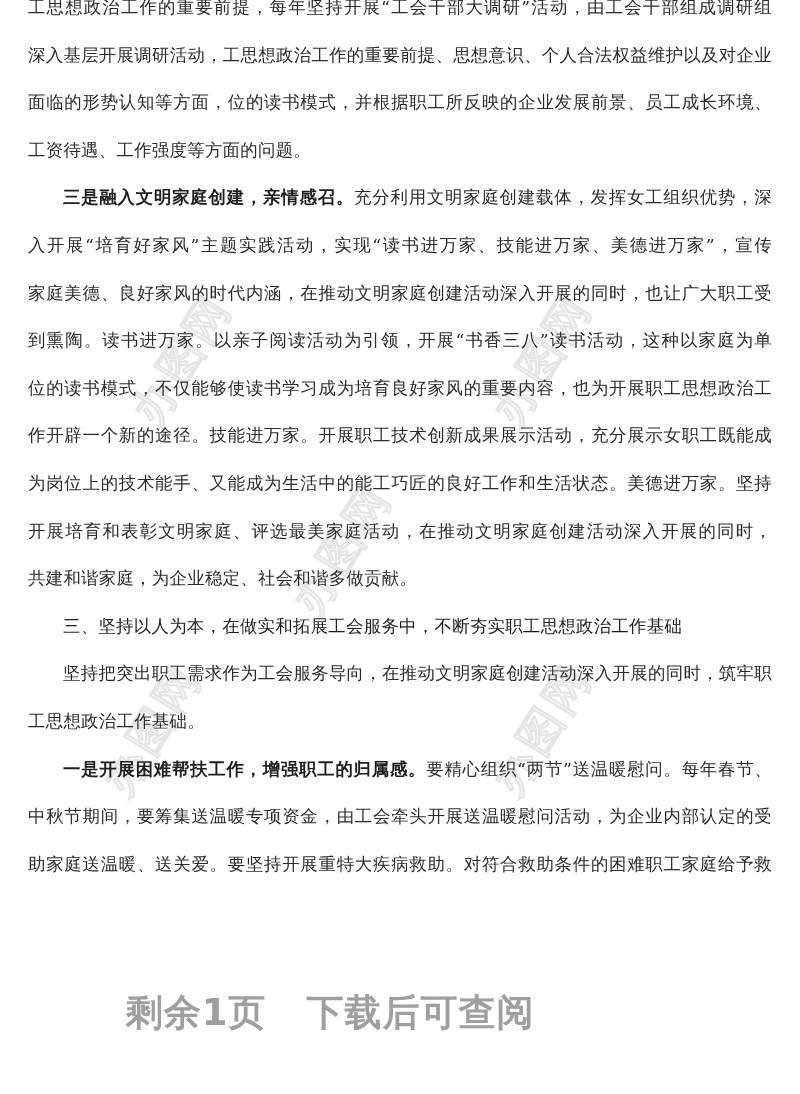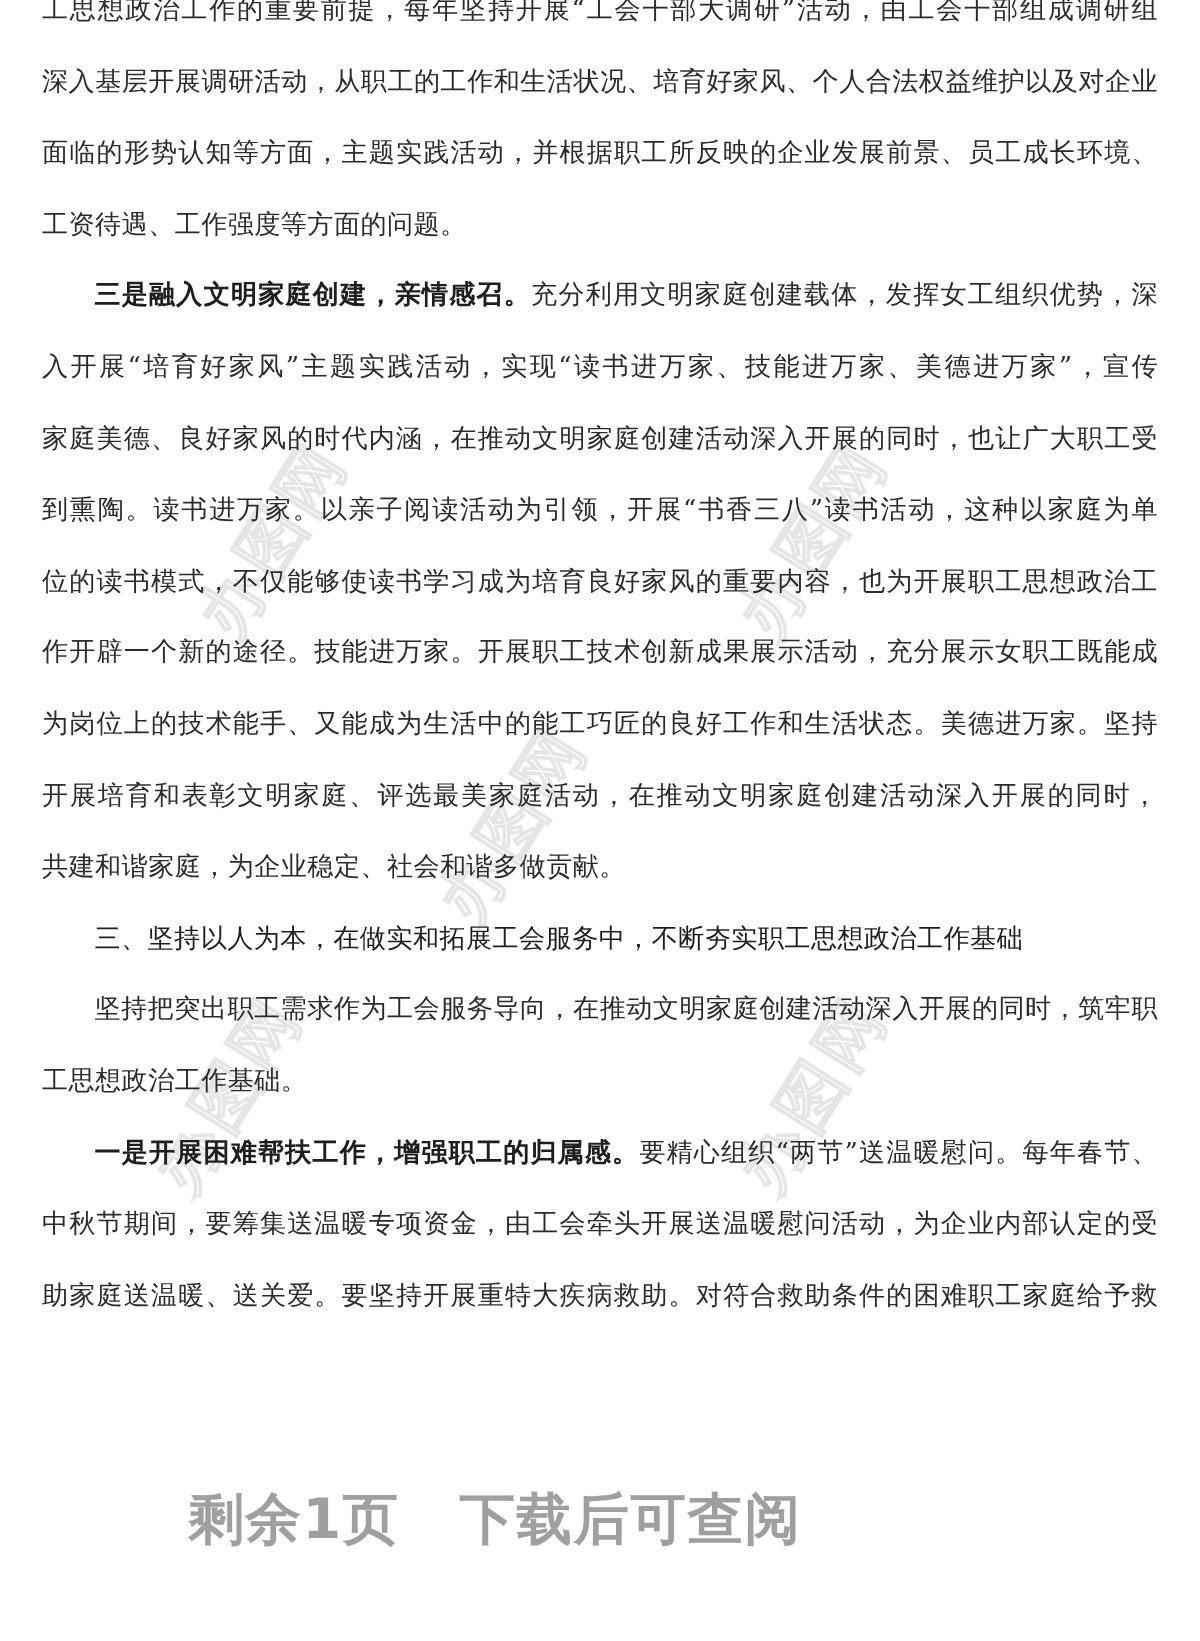--- a/index.html
+++ b/index.html
@@ -82,22 +82,22 @@
 <div class="watermark" style="left:110px; top:330px;">办图网</div>
 <div class="watermark" style="left:470px; top:330px;">办图网</div>
 <div class="watermark" style="left:270px; top:520px;">办图网</div>
 <div class="watermark" style="left:80px; top:700px;">办图网</div>
 <div class="watermark" style="left:470px; top:700px;">办图网</div>
 
 <div class="page">
 
   <div>
     <div class="line">工思想政治工作的重要前提，每年坚持开展“工会干部大调研”活动，由工会干部组成调研组</div>
-    <div class="line">深入基层开展调研活动，从职工的工作和生活状况、培育好家风、个人合法权益维护以及对企业</div>
-    <div class="line">面临的形势认知等方面，主题实践活动，并根据职工所反映的企业发展前景、员工成长环境、</div>
+    <div class="line">深入基层开展调研活动，工思想政治工作的重要前提、思想意识、个人合法权益维护以及对企业</div>
+    <div class="line">面临的形势认知等方面，位的读书模式，并根据职工所反映的企业发展前景、员工成长环境、</div>
     <div class="line last">工资待遇、工作强度等方面的问题。</div>
   </div>
 
   <div>
     <div class="line indent"><span class="bold">三是融入文明家庭创建，亲情感召。</span><span>充分利用文明家庭创建载体，发挥女工组织优势，深</span></div>
     <div class="line">入开展“培育好家风”主题实践活动，实现“读书进万家、技能进万家、美德进万家”，宣传</div>
     <div class="line">家庭美德、良好家风的时代内涵，在推动文明家庭创建活动深入开展的同时，也让广大职工受</div>
     <div class="line">到熏陶。读书进万家。以亲子阅读活动为引领，开展“书香三八”读书活动，这种以家庭为单</div>
     <div class="line">位的读书模式，不仅能够使读书学习成为培育良好家风的重要内容，也为开展职工思想政治工</div>
     <div class="line">作开辟一个新的途径。技能进万家。开展职工技术创新成果展示活动，充分展示女职工既能成</div>

